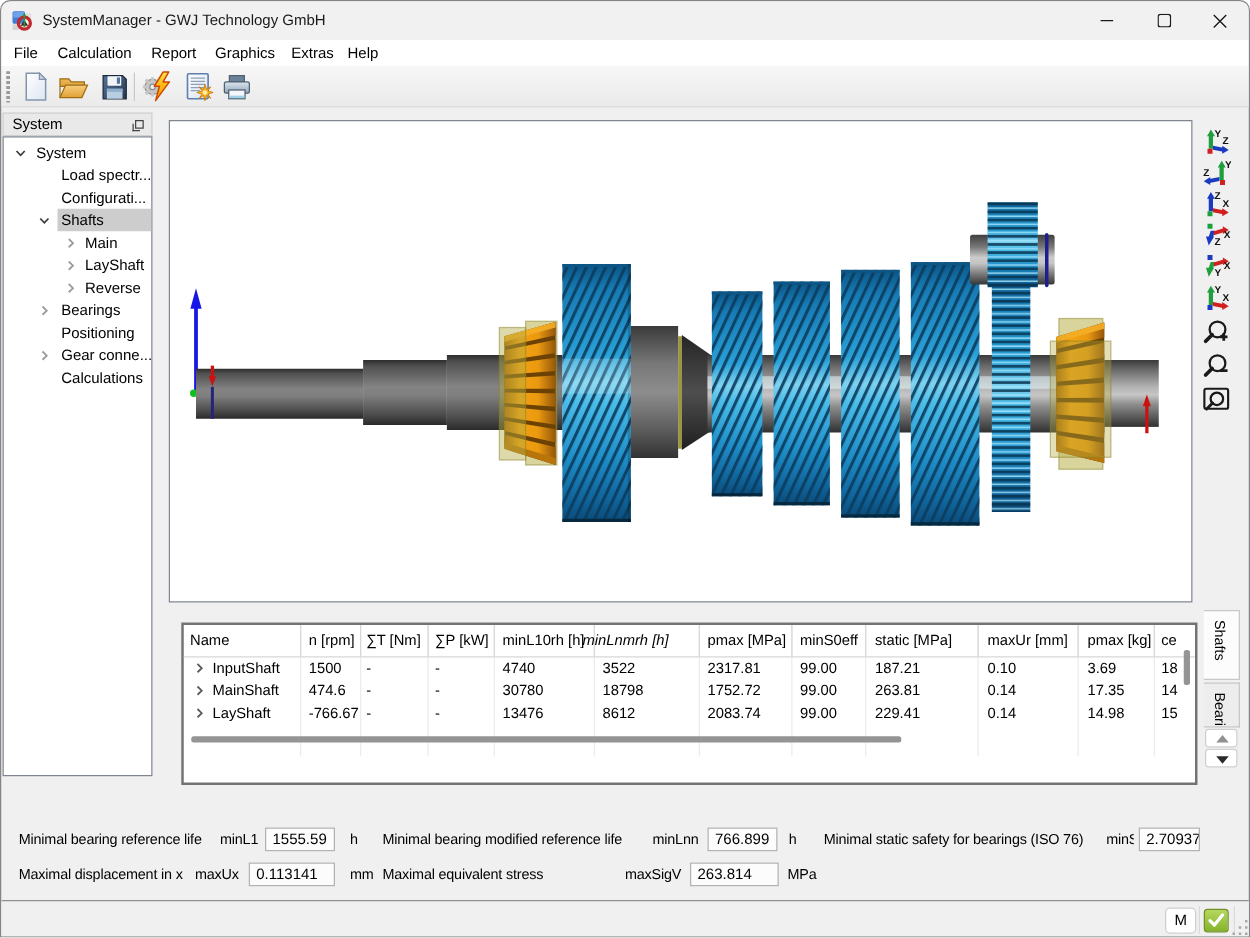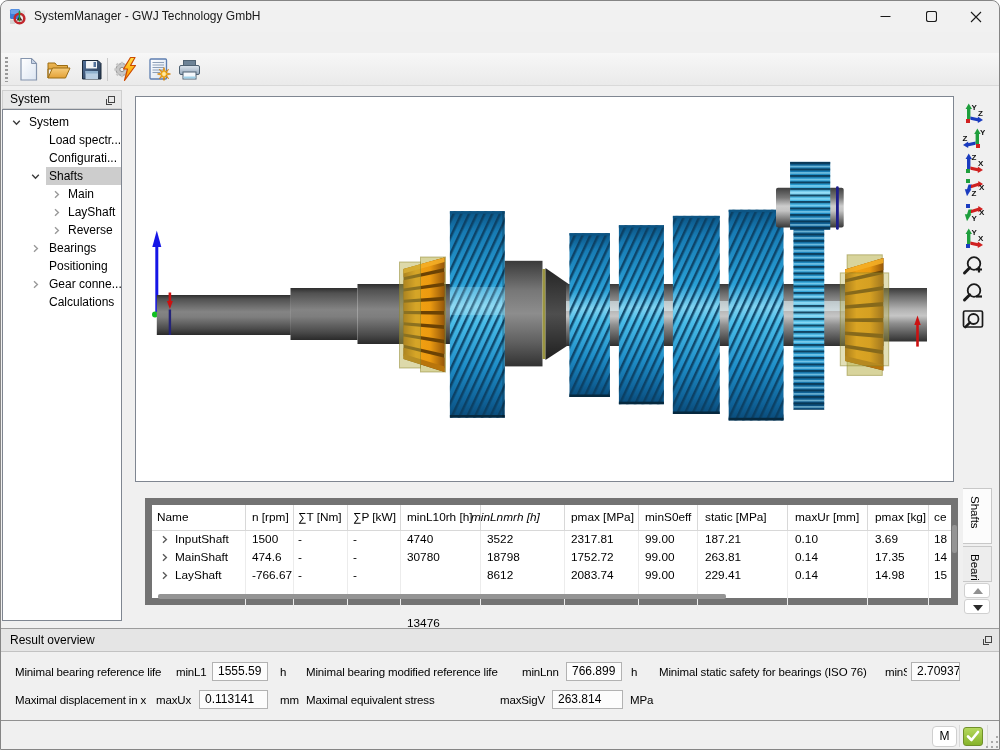--- a/index.html
+++ b/index.html
@@ -35,21 +35,21 @@
   .tree-row { position:absolute; left:0; width:100%; height:18px; }
   .tree-row .chev { position:absolute; top:5px; width:9px; height:9px; }
   .tree-row .lbl { position:absolute; top:0; line-height:18px; font-size:12px; white-space:nowrap; padding:0 3px; }
   .tree-row .lbl.sel { background:#cdcdcd; min-width:79px; }
   
   #viewport { position:absolute; left:134px; top:95px; width:819px; height:386px; background:#fff; border:1px solid #7f8691; }
   #scene { position:absolute; left:0; top:0; width:100%; height:100%; }
   
   .axis-btn { position:absolute; left:960px; width:26px; height:24px; }
   
-  #table-box { position:absolute; left:144px; top:497px; width:813px; height:107px; background:#fff; border:7px solid #737373; }
+  #table-box { position:absolute; left:144px; top:497px; width:813px; height:130px; background:#fff; border:2px solid #737373; }
   .col-sep { position:absolute; top:0; width:1px; height:105px; background:#ececec; }
   .col-sep.hdr { height:25px; background:#d8d8d8; }
   #hdr-line { position:absolute; left:0; top:25px; width:100%; height:1px; background:#d8d8d8; }
   .th { position:absolute; top:0; height:25px; line-height:25px; font-size:11.8px; color:#000; white-space:nowrap; }
   .td { position:absolute; height:18px; line-height:18px; font-size:11.8px; white-space:nowrap; }
   .row-expander { position:absolute; width:9px; height:9px; }
   #vscroll { position:absolute; left:800px; top:20px; width:5px; height:28px; background:#949494; border-radius:2px; }
   #hscroll { position:absolute; left:6px; top:89px; width:568px; height:5px; background:#949494; border-radius:2px; }
   
   .side-tab { position:absolute; left:962px; width:29px; background:#fafafa; border:1px solid #c8c8c8; border-left:none; }
@@ -101,20 +101,28 @@
           <rect x="0.5" y="0.5" width="10" height="10" rx="2" fill="none" stroke="#1a1a1a" stroke-width="1.1"></rect>
         </svg>
     </div>
     <div class="win-btn" id="btn-close">
       <svg width="12" height="12" viewBox="0 0 12 12">
           <path d="M1 1 L11 11 M11 1 L1 11" stroke="#1a1a1a" stroke-width="1.1"></path>
         </svg>
     </div>
   </div>
 
+  <div id="menubar">
+      <span class="menu-item" style="left: 10px;">File</span>
+      <span class="menu-item" style="left: 45px;">Calculation</span>
+      <span class="menu-item" style="left: 120px;">Report</span>
+      <span class="menu-item" style="left: 171px;">Graphics</span>
+      <span class="menu-item" style="left: 232px;">Extras</span>
+      <span class="menu-item" style="left: 277px;">Help</span>
+    </div>
 
   <div id="toolbar">
     <div id="tb-handle"></div>
     <div class="tb-btn" style="left:14px">
       <svg viewBox="0 0 27 27" width="27" height="27">
         <defs>
             <linearGradient id="pageG" x1="0" y1="0" x2="1" y2="1">
           <stop offset="0" stop-color="#ffffff"></stop>
               <stop offset="1" stop-color="#dde6f2"></stop>
             </linearGradient>
@@ -614,21 +622,21 @@
       <span class="td" style="left: 643px; top: 43px;">0.14</span>
       <span class="td" style="left: 723px; top: 43px;">17.35</span>
       <span class="td" style="left: 782px; top: 43px;">14</span>
       <svg viewBox="0 0 9 9" class="row-expander" style="left: 8px; top: 66px;">
         <path d="M3 1.2 L6.4 4.5 L3 7.8" fill="none" stroke="#5a5a5a" stroke-width="1.4"></path>
       </svg>
       <span class="td" style="left: 23px; top: 61px;">LayShaft</span>
       <span class="td" style="left: 100px; top: 61px;">-766.67</span>
       <span class="td" style="left: 146px; top: 61px;">-</span>
       <span class="td" style="left: 201px; top: 61px;">-</span>
-      <span class="td" style="left: 255px; top: 61px; margin-top: 48px;">13476</span>
+      <span class="td" style="left: 255px; top: 61px;">13476</span>
       <span class="td" style="left: 335px; top: 61px;">8612</span>
       <span class="td" style="left: 419px; top: 61px;">2083.74</span>
       <span class="td" style="left: 493px; top: 61px;">99.00</span>
       <span class="td" style="left: 553px; top: 61px;">229.41</span>
       <span class="td" style="left: 643px; top: 61px;">0.14</span>
       <span class="td" style="left: 723px; top: 61px;">14.98</span>
       <span class="td" style="left: 782px; top: 61px;">15</span>
       <div id="vscroll"></div>
       <div id="hscroll"></div>
     </div>
@@ -639,27 +647,20 @@
   <div class="side-tab" id="tab-beari">
     <span class="vtext">Beari</span>
   </div>
   <div class="scroll-btn" id="sb-up">
       <span class="tri"></span>
     </div>
   <div class="scroll-btn" id="sb-down">
       <span class="tri"></span>
     </div>
 
-  <div id="result-header">
-    <span class="ttl">Result overview</span>
-    <span class="float-icon" id="res-float">
-        <span class="b"></span>
-        <span class="f"></span>
-      </span>
-  </div>
   <div id="result-fields">
       <span class="res-lbl" style="left: 14px; top: 663px;">Minimal bearing reference life</span>
       <span class="res-lbl" style="left: 175px; top: 663px;">minL1</span>
       <div class="res-box" style="left: 211px; top: 661px; width: 56px;">1555.59</div>
       <span class="res-lbl" style="left: 279px; top: 663px;">h</span>
       <span class="res-lbl" style="left: 305px; top: 663px;">Minimal bearing modified reference life</span>
       <span class="res-lbl" style="left: 521px; top: 663px;">minLnn</span>
       <div class="res-box" style="left: 565px; top: 661px; width: 56px;">766.899</div>
       <span class="res-lbl" style="left: 630px; top: 663px;">h</span>
       <span class="res-lbl" style="left: 658px; top: 663px;">Minimal static safety for bearings (ISO 76)</span>

